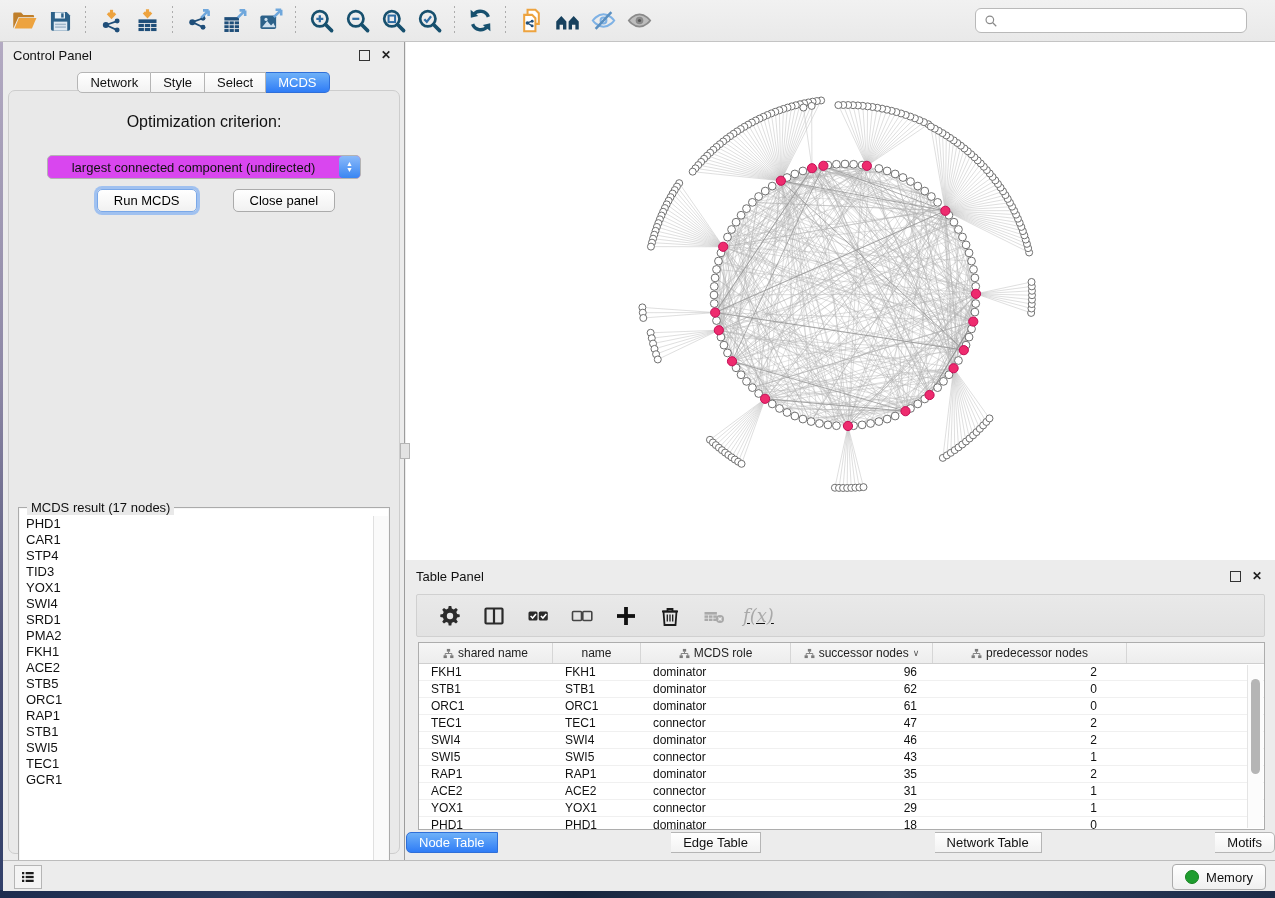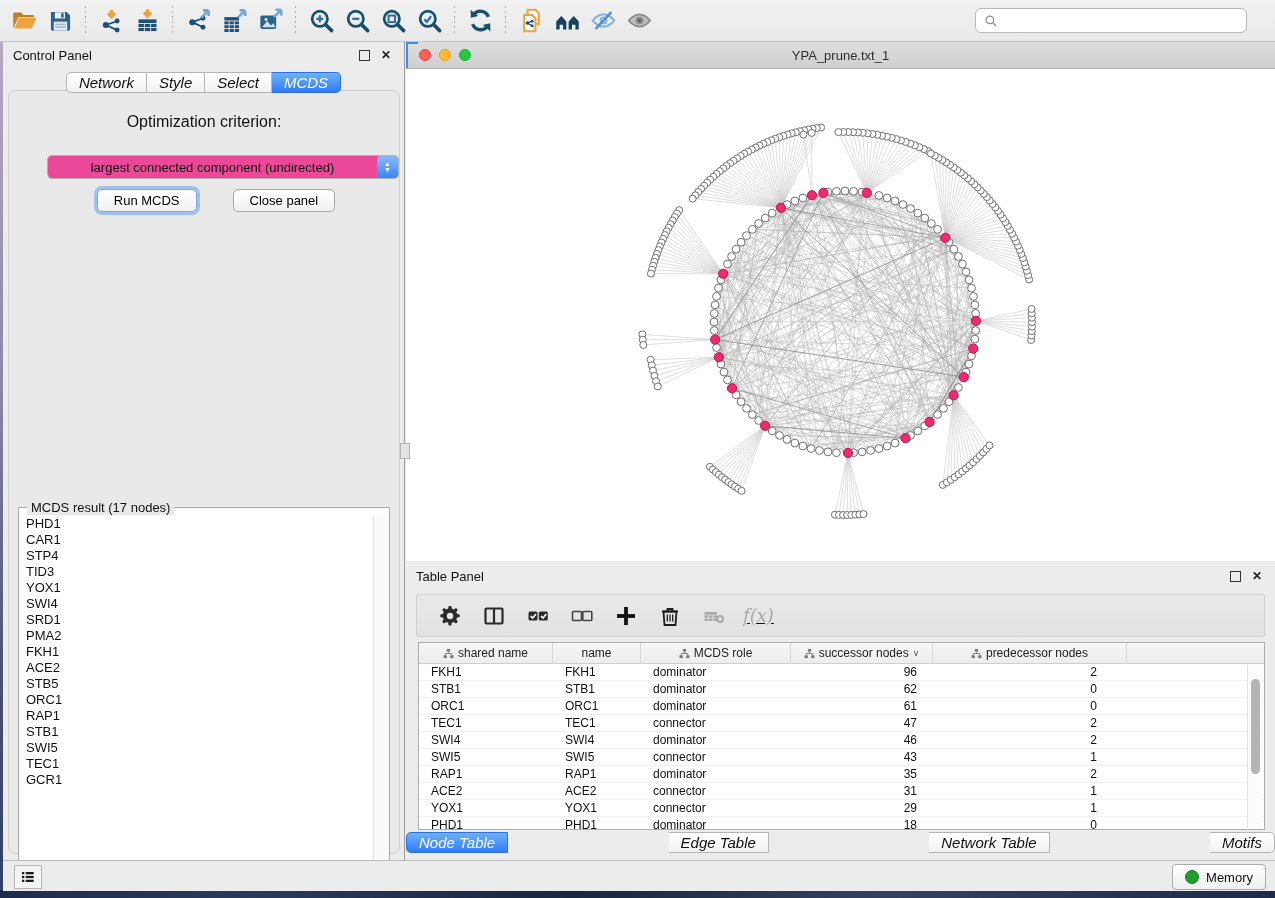--- a/index.html
+++ b/index.html
@@ -28,29 +28,29 @@
     background:linear-gradient(90deg,#1d2c4e,#2a3a5e 20%,#18263f 45%,#33425f 70%,#1c2b48);}
   
   .control-panel{position:absolute;left:3px;top:42px;width:402px;height:818px;
     background:#ececec;box-sizing:border-box;border-right:1px solid #9c9c9c;}
   .panel-titlebar{height:26px;display:flex;align-items:center;padding:0 10px;font-size:13px;}
   .panel-title{flex:1;}
   .panel-winbtn{width:16px;height:16px;display:flex;align-items:center;justify-content:center;
     font-size:12px;color:#222;margin-left:6px;cursor:default;}
   .float-glyph{width:9px;height:9px;border:1.5px solid #333;display:inline-block;}
   .cp-tabs{position:absolute;left:0;top:30px;width:100%;display:flex;justify-content:center;z-index:3;}
-  .tab-seg{font-size:15px;padding:2px 12px;background:linear-gradient(#ffffff,#f2f2f2);
-    border:1px solid #b5b5b5;border-left:none;cursor:default;line-height:15px;font-style:italic;}
+  .tab-seg{font-size:13px;padding:2px 12px;background:linear-gradient(#ffffff,#f2f2f2);
+    border:1px solid #b5b5b5;border-left:none;cursor:default;line-height:15px;}
   .tab-seg:first-child{border-left:1px solid #b5b5b5;border-radius:5px 0 0 5px;}
   .tab-seg:last-child{border-radius:0 5px 5px 0;}
   .tab-seg.selected{background:linear-gradient(#6eb1f8,#2f7cf6);color:#fff;border-color:#2f6fd8;}
   .cp-content{position:absolute;left:5px;top:48px;width:390px;height:762px;
     background:#e9e9e9;border:1px solid #cdcdcd;border-radius:7px;}
   .opt-label{text-align:center;margin-top:22px;font-size:16px;}
-  .dropdown{position:absolute;left:38px;top:64px;width:352px;height:24px;background:#ec4899;
+  .dropdown{position:absolute;left:38px;top:64px;width:314px;height:24px;background:#d946ef;
     border:1px solid #b3b3b3;border-radius:5px;display:flex;align-items:center;box-sizing:border-box;cursor:default;}
   .dropdown .dd-text{flex:1;text-align:center;font-size:13px;white-space:nowrap;overflow:hidden;}
   .dd-stepper{width:21px;height:22px;border-radius:4px;margin-right:0;flex:none;
     background:linear-gradient(#8abafa,#3a86f2);display:flex;flex-direction:column;
     align-items:center;justify-content:center;color:#fff;}
   .dd-stepper span{font-size:7px;line-height:6px;}
   .btn-row{position:absolute;left:0;top:98px;width:100%;display:flex;justify-content:center;gap:12px;}
   .mac-btn{font-size:13px;padding:3px 16px;background:linear-gradient(#ffffff,#f1f1f1);
     border:1px solid #ababab;border-radius:5px;cursor:default;margin-left:24px;}
   .mac-btn.focused{box-shadow:0 0 0 3px rgba(100,160,245,.55);border-color:#7aa8e8;}
@@ -323,29 +323,20 @@
             <div>SWI5</div>
             <div>TEC1</div>
             <div>GCR1</div>
           </div>
         <div class="result-scroll"></div>
       </div>
     </div>
   </div>
 
   <div class="network-window">
-    <div class="net-titlebar">
-      <div class="focus-corner"></div>
-      <div class="traffic">
-        <span class="light red"></span>
-        <span class="light yellow"></span>
-        <span class="light green"></span>
-      </div>
-      <div class="net-title">YPA_prune.txt_1</div>
-    </div>
     <div class="net-canvas">
       <svg id="net-svg" width="869" height="492" viewBox="0 0 869 492">
           <line x1="511.7797005255678" y1="361.92251921163347" x2="310.51712826717676" y2="278.55683218411275" stroke="#b9b9b9" stroke-width="0.7" opacity="0.55"></line>
           <line x1="556.4903291407821" y1="195.06018158131081" x2="309.1207231600308" y2="270.09893118082675" stroke="#b9b9b9" stroke-width="0.7" opacity="0.55"></line>
           <line x1="335.0707124218482" y1="332.7477472001424" x2="314.95215303614117" y2="210.8914300452858" stroke="#b9b9b9" stroke-width="0.7" opacity="0.55"></line>
           <line x1="309.1207231600308" y1="235.90106881917325" x2="504.5" y2="366.4493278957615" stroke="#b9b9b9" stroke-width="0.7" opacity="0.55"></line>
           <line x1="325.5506721042385" y1="187.5" x2="373.49999999999994" y2="366.4493278957614" stroke="#b9b9b9" stroke-width="0.7" opacity="0.55"></line>
           <line x1="381.0601815813108" y1="370.49032914078214" x2="511.77970052556793" y2="144.07748078836659" stroke="#b9b9b9" stroke-width="0.7" opacity="0.55"></line>
           <line x1="496.9398184186892" y1="135.5096708592178" x2="421.90106881917325" y2="123.12072316003082" stroke="#b9b9b9" stroke-width="0.7" opacity="0.55"></line>
           <line x1="321.50967085921786" y1="310.9398184186892" x2="531.6309883354377" y2="160.36901166456227" stroke="#b9b9b9" stroke-width="0.7" opacity="0.55"></line>

